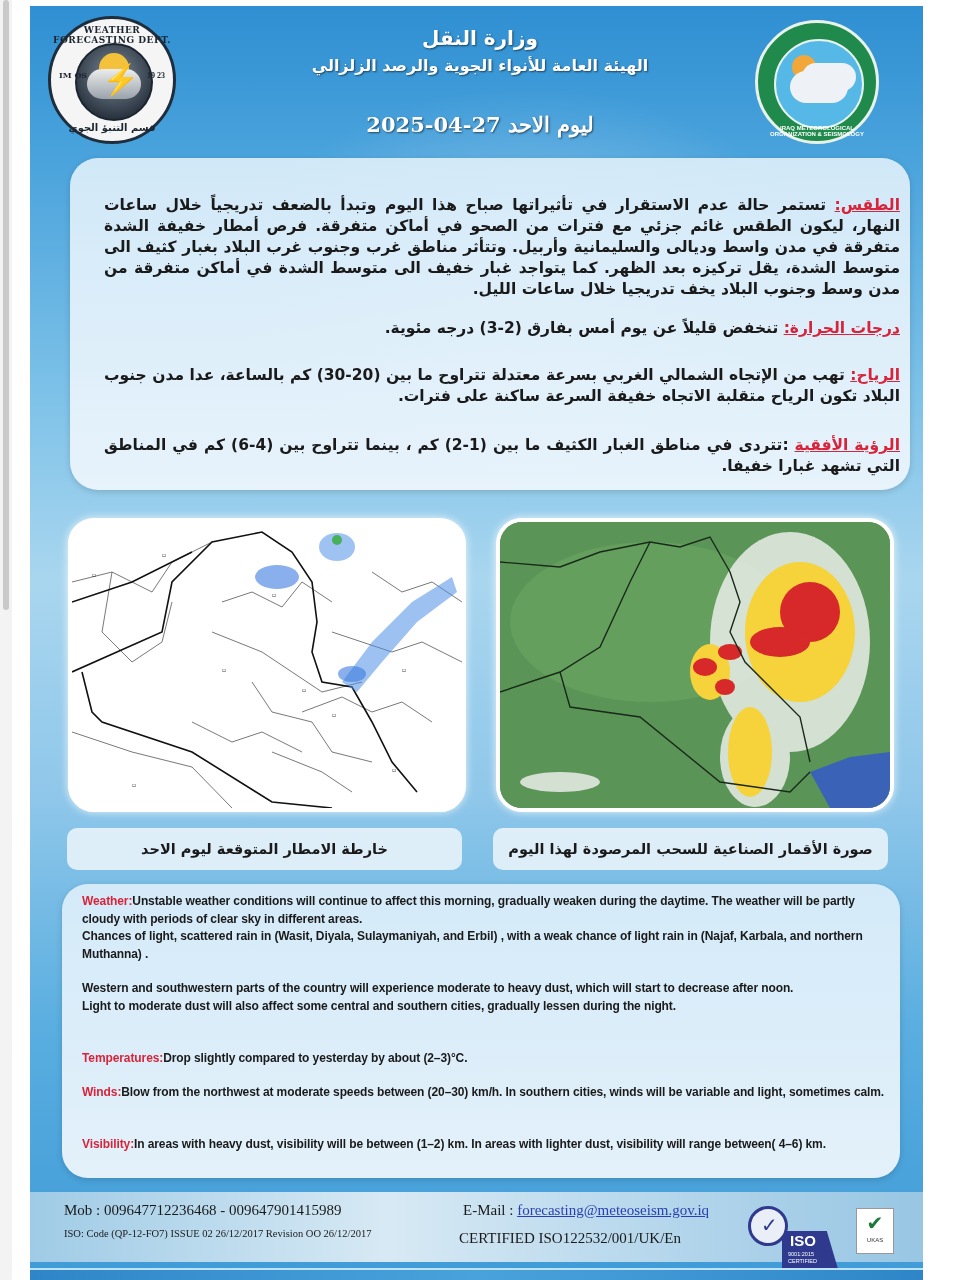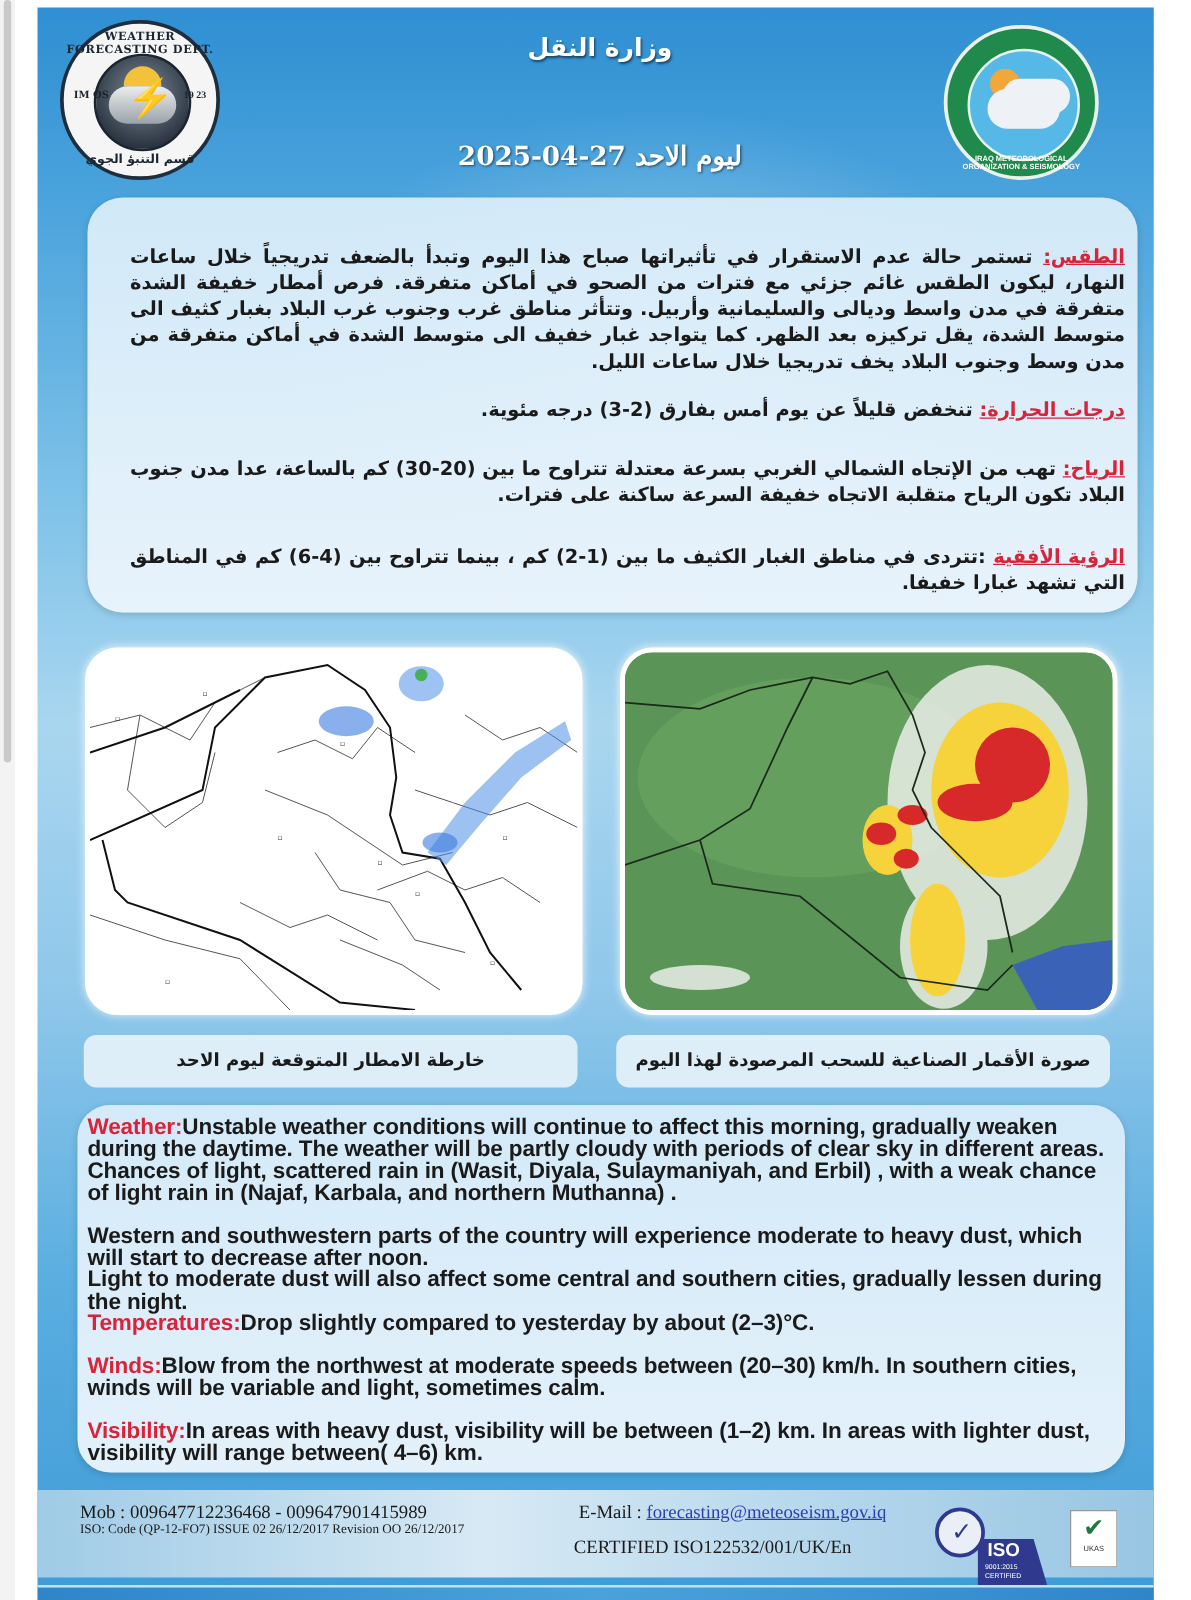--- a/index.html
+++ b/index.html
@@ -58,31 +58,31 @@
     box-shadow:0 0 8px rgba(255,255,255,0.8); }
   .rain-map { left:38px; top:512px; background:#ffffff; }
   .sat-map { left:466px; top:512px; background:#4f8f4c; }
   .map-frame svg { position:absolute; left:0; top:0; }
   .caption { position:absolute; top:822px; width:395px; height:42px; border-radius:10px; background:rgba(230,242,250,0.92);
     direction:rtl; text-align:center; font-size:14.5px; font-weight:bold; color:#1a1a1a; line-height:42px; font-family:"DejaVu Sans", sans-serif; }
   .cap-rain { left:37px; }
   .cap-sat { left:463px; }
   
   .en-panel { left:32px; top:878px; width:838px; height:294px; border-radius:26px; }
-  .en-para { position:absolute; left:8px; right:8px; font-size:18px; color:#1a1a1a; line-height:17.5px; font-family:"Liberation Sans", sans-serif; font-weight:bold; letter-spacing:-0.1px; }
+  .en-para { position:absolute; left:20px; right:8px; font-size:12px; color:#1a1a1a; line-height:17.5px; font-family:"Liberation Sans", sans-serif; font-weight:bold; letter-spacing:-0.1px; }
   .en-para .lbl { color:#d8243a; }
   .en-weather { top:9px; }
   .en-dust { top:96px; }
   .en-temp { top:166px; }
   .en-wind { top:200px; }
   .en-vis { top:252px; }
   
   .footer { position:absolute; left:0; top:1186px; width:893px; height:70px; background:linear-gradient(90deg,#9fcbe6,#d7e9f4 40%,#b6d7ec 70%,#98c6e3); }
   .f-mob { position:absolute; left:34px; top:10px; font-family:"Liberation Serif", serif; font-size:15px; color:#1a1a1a; }
-  .f-iso { position:absolute; left:34px; top:26px; font-family:"Liberation Serif", serif; font-size:10.5px; color:#1a1a1a; }
+  .f-iso { position:absolute; left:34px; top:36px; font-family:"Liberation Serif", serif; font-size:10.5px; color:#1a1a1a; }
   .f-email-lbl { position:absolute; left:433px; top:10px; font-family:"Liberation Serif", serif; font-size:15px; color:#1a1a1a; }
   .f-email { color:#2a3fb0; text-decoration:underline; }
   .f-cert { position:absolute; left:429px; top:38px; font-family:"Liberation Serif", serif; font-size:15px; color:#1a1a1a; }
   .iso-badge { position:absolute; left:718px; top:12px; width:92px; height:46px; }
   .iso-circle { position:absolute; left:0; top:2px; width:40px; height:40px; border-radius:50%; background:#e9eef7; border:3px solid #2f3a8f; box-sizing:border-box; }
   .iso-circle span { position:absolute; left:10px; top:4px; font-size:20px; color:#2f3a8f; }
   .iso-box { position:absolute; left:34px; top:5px; width:56px; height:38px; background:#2f3a8f; clip-path:polygon(0 0, 80% 0, 100% 100%, 0 100%); color:#fff;margin-top:22px; }
   .iso-box .t1 { position:absolute; left:8px; top:1px; font-size:15px; font-weight:bold; }
   .iso-box .t2 { position:absolute; left:6px; top:20px; font-size:5.5px; line-height:7px; }
   .ukas { position:absolute; left:826px; top:16px; width:36px; height:44px; background:#ffffff; border:1px solid #999; text-align:center; }
@@ -107,20 +107,21 @@
         <div class="sun"></div>
         <div class="cloud"></div>
         <div class="bolt">⚡</div>
       </div>
       <div class="side-l">IM OS</div>
       <div class="side-r">19 23</div>
       <div class="bottom-ar">قسم التنبؤ الجوي</div>
     </div>
 
     <div class="h-text h1">وزارة النقل</div>
+    <div class="h-text h2">الهيئة العامة للأنواء الجوية والرصد الزلزالي</div>
     <div class="h-text h4">ليوم الاحد 27-04-2025</div>
 
     <div class="logo-right">
       <div class="inner">
         <div class="sun"></div>
         <div class="cloud"></div>
       </div>
       <div class="ring-text">IRAQ METEOROLOGICAL ORGANIZATION &amp; SEISMOLOGY</div>
     </div>
   </div>

